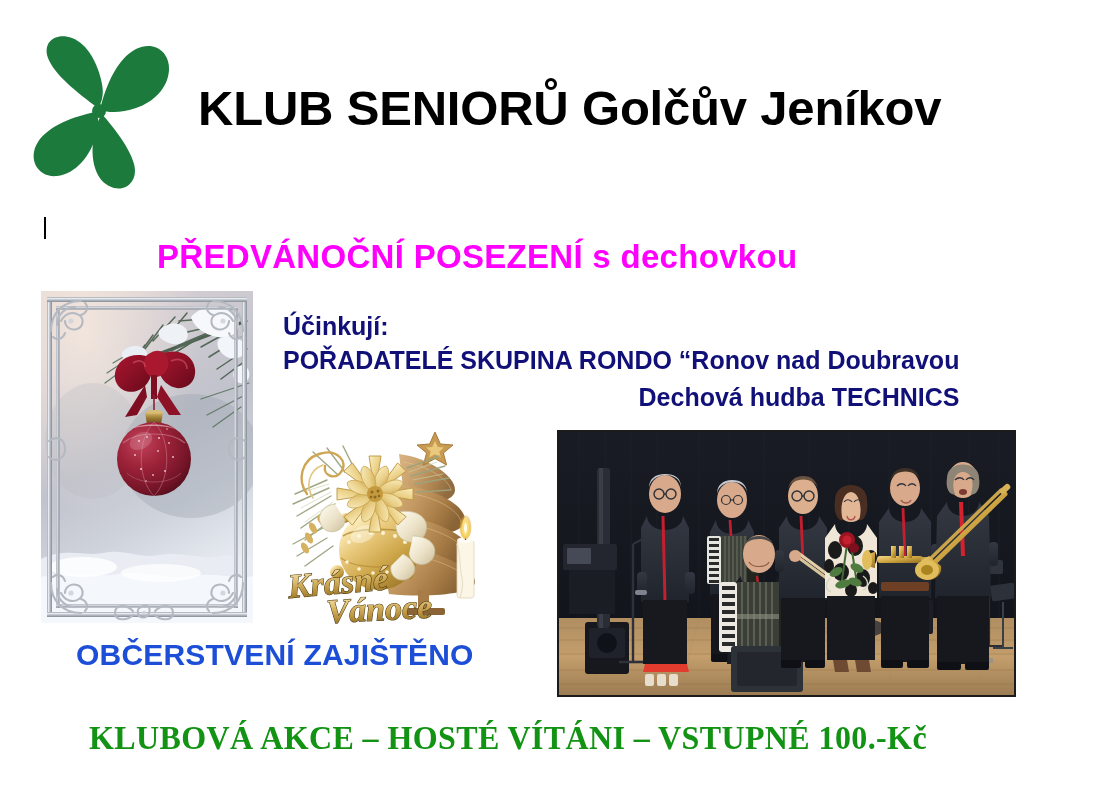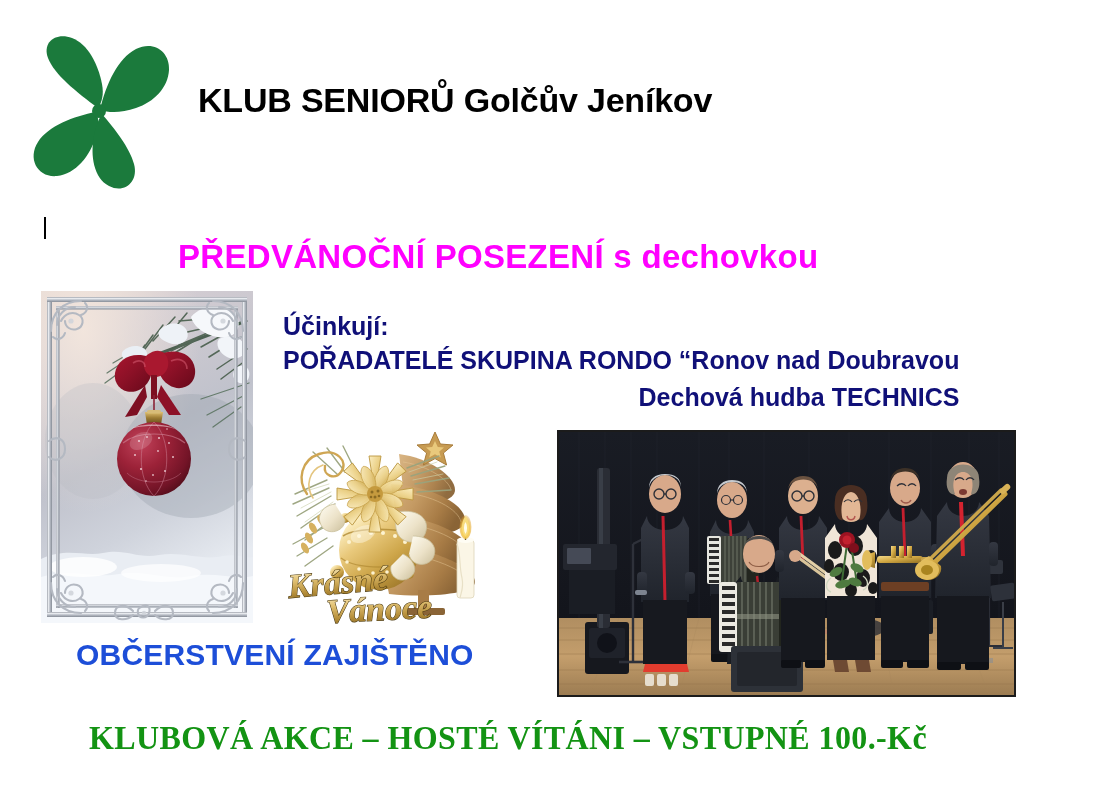--- a/index.html
+++ b/index.html
@@ -30,21 +30,21 @@
   .clover-logo svg { display: block; width: 100%; height: 100%; }
 
   
   .main-title {
     position: absolute;
     left: 198px;
     top: 83px;
     width: 880px;
     font-family: "Liberation Sans", sans-serif;
     font-weight: bold;
-    font-size: 34px;
+    font-size: 49px;
     line-height: 1.05;
     letter-spacing: -0.2px;
     color: #000000;
     white-space: nowrap;
   }
 
   
   .date-line {
     position: absolute;
     left: 44px;
@@ -62,21 +62,21 @@
     left: 44px;
     top: 217px;
     width: 2px;
     height: 22px;
     background: #000000;
   }
 
   
   .event-heading {
     position: absolute;
-    left: 178px;
+    left: 157px;
     top: 238px;
     width: 860px;
     font-family: "Liberation Sans", sans-serif;
     font-weight: bold;
     font-size: 33px;
     letter-spacing: 0.3px;
     color: #ff00ff;
     white-space: nowrap;
   }
 

